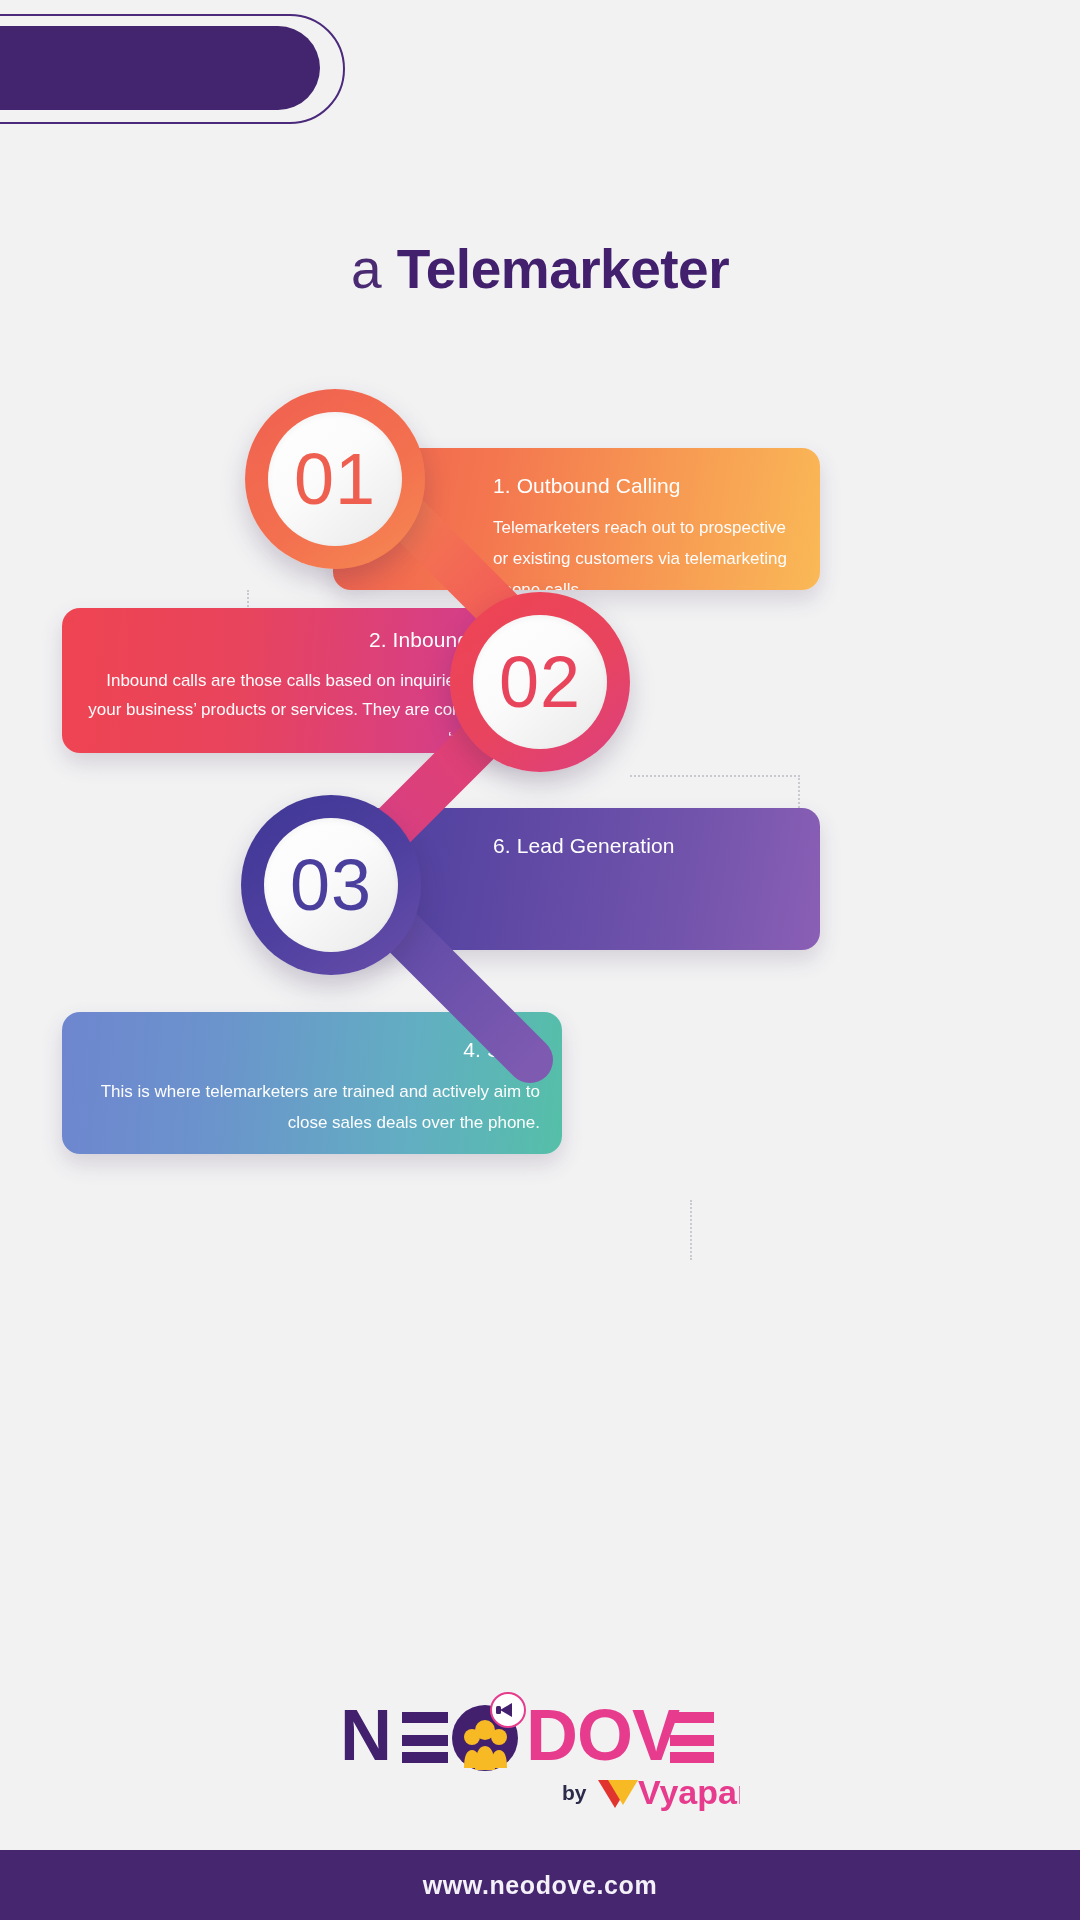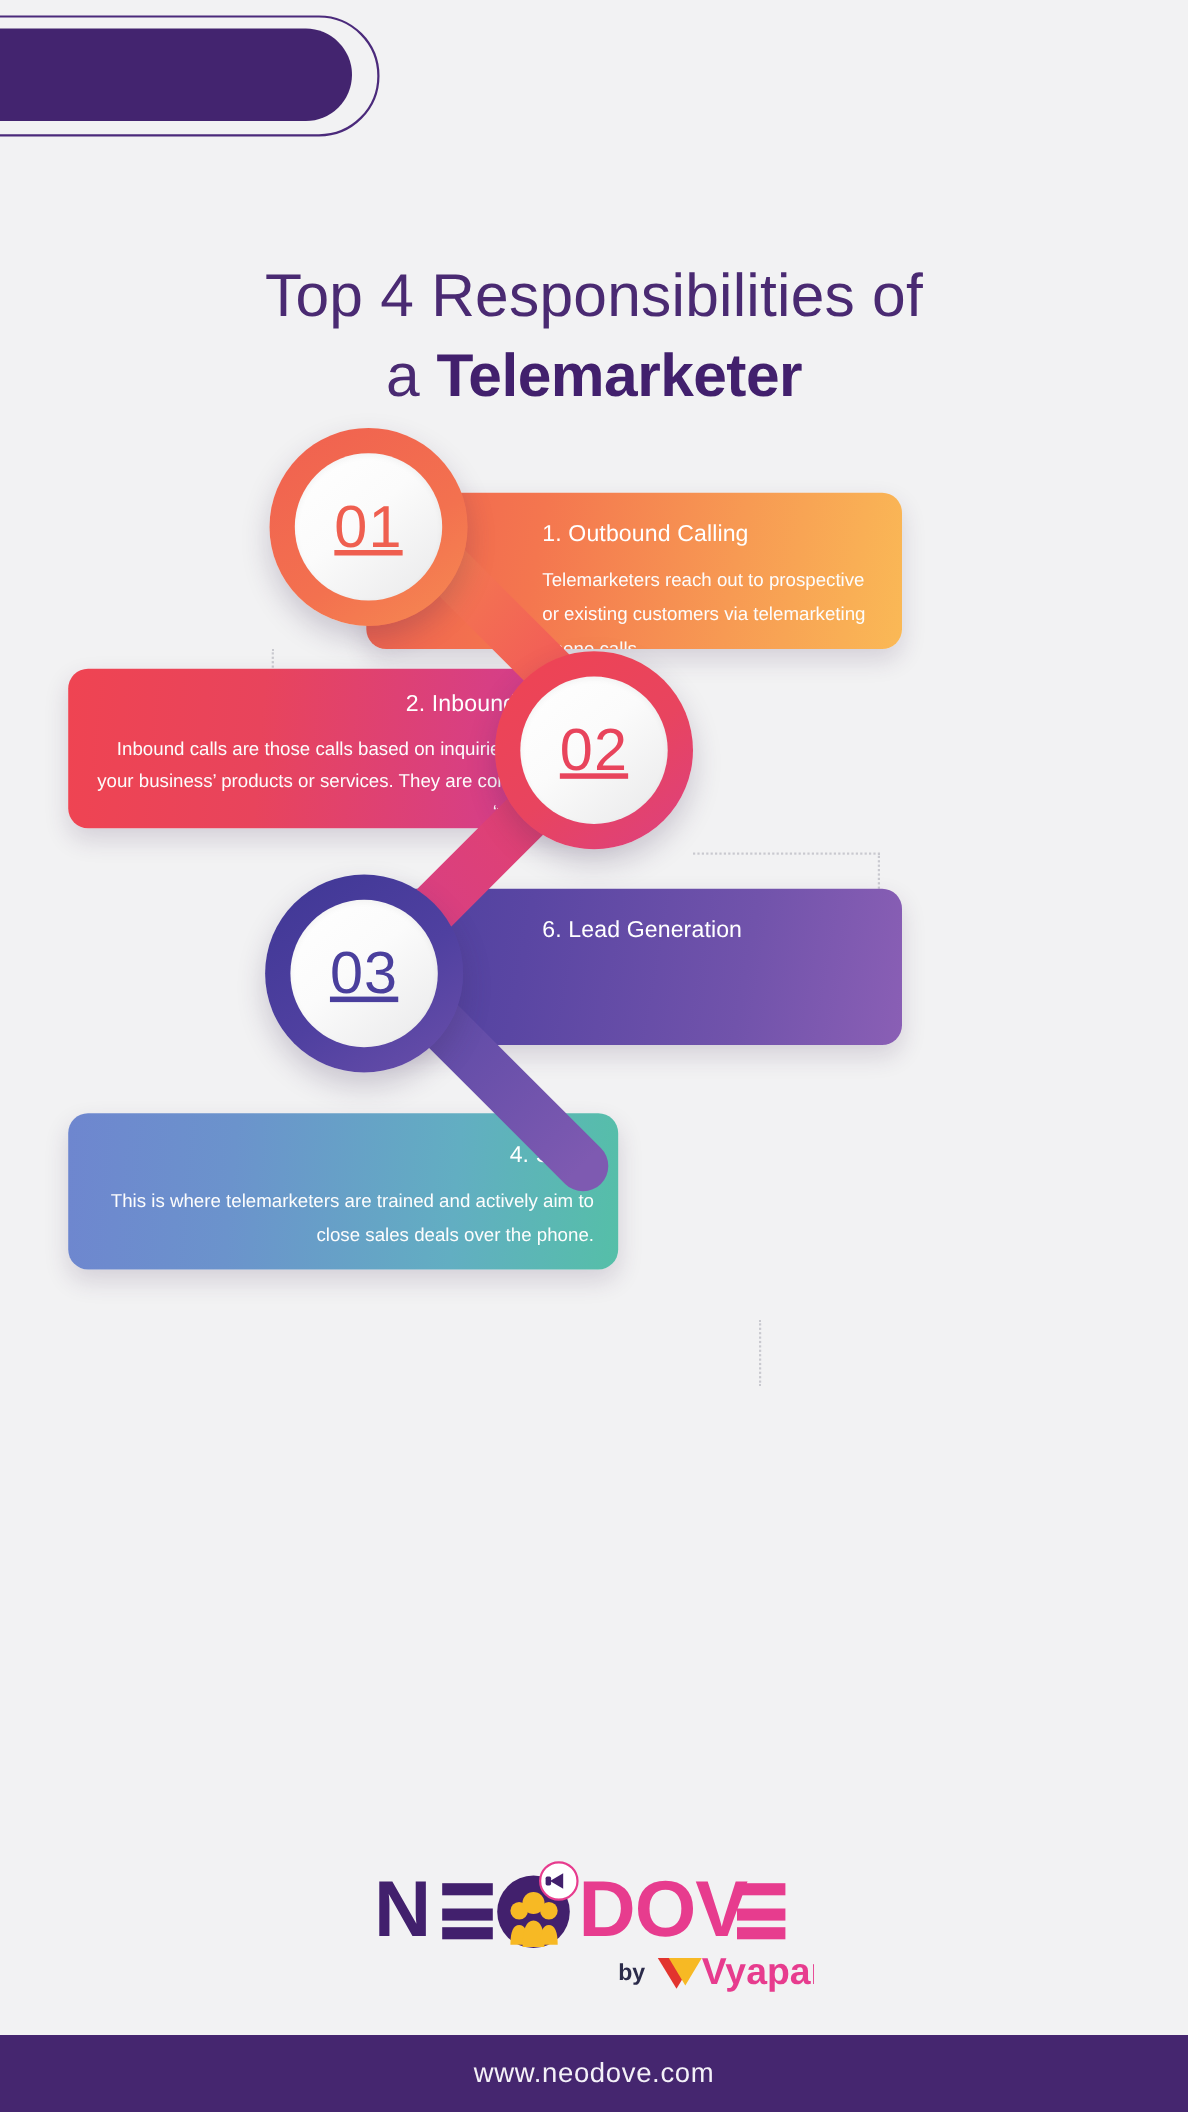--- a/index.html
+++ b/index.html
@@ -151,24 +151,23 @@
   }
   .mag-inner {
     border-radius: 50%;
     background: linear-gradient(140deg, #ffffff 0%, #fbfbfb 45%, #e9e9ea 100%);
     display: flex;
     align-items: center;
     justify-content: center;
     box-shadow: inset 0 2px 6px rgba(0,0,0,0.05);
   }
   .mag-num {
-    font-size: 54px;
+    font-size: 72px;
     font-weight: 300;
     letter-spacing: 1px;
-    text-decoration: underline;
   }
 
   #mag1 { left: 245px; top: 389px; width: 180px; height: 180px;
           background: linear-gradient(145deg, #f06050 0%, #f3714f 60%, #f68a52 100%); }
   #mag1 .mag-inner { width: 134px; height: 134px; }
   #mag1 .mag-num { color: #ef5f50; }
 
   #mag2 { left: 450px; top: 592px; width: 180px; height: 180px;
           background: linear-gradient(145deg, #ef4452 0%, #e8445f 55%, #dc4080 100%); }
   #mag2 .mag-inner { width: 134px; height: 134px; }
@@ -201,34 +200,33 @@
     width: 1080px;
     height: 70px;
     background: #45266f;
     display: flex;
     align-items: center;
     justify-content: center;
   }
   .footer-url {
     color: #f4f1f8;
     font-size: 25px;
-    font-weight: 400;
+    font-weight: 700;
     letter-spacing: 0.6px;
   }
 </style>
 </head>
 <body>
 
 <div class="page">
 
   <div class="top-pill-outer"></div>
   <div class="top-pill-inner"></div>
 
   <div class="title-block">
-    <div class="title-line1">Top 4 Responsibilities of</div>
     <div class="title-line2"><span>a </span><span class="title-strong">Telemarketer</span></div>
   </div>
 
   <div class="dots" style="left:247px; top:590px; width:66px; height:80px; border-bottom:none;"></div>
   <div class="dots right" style="left:630px; top:775px; width:170px; height:60px; border-bottom:none; border-top:2px dotted #c9c9cf; border-right:2px dotted #c9c9cf;"></div>
   <div class="dots" style="left:224px; top:1060px; width:60px; height:90px; border-bottom:none;"></div>
   <div class="dots" style="left:690px; top:1200px; width:2px; height:60px; border-bottom:none;"></div>
 
   <svg class="handle" style="left:380px; top:490px;" width="240" height="220" viewBox="0 0 240 220">
     <defs>

